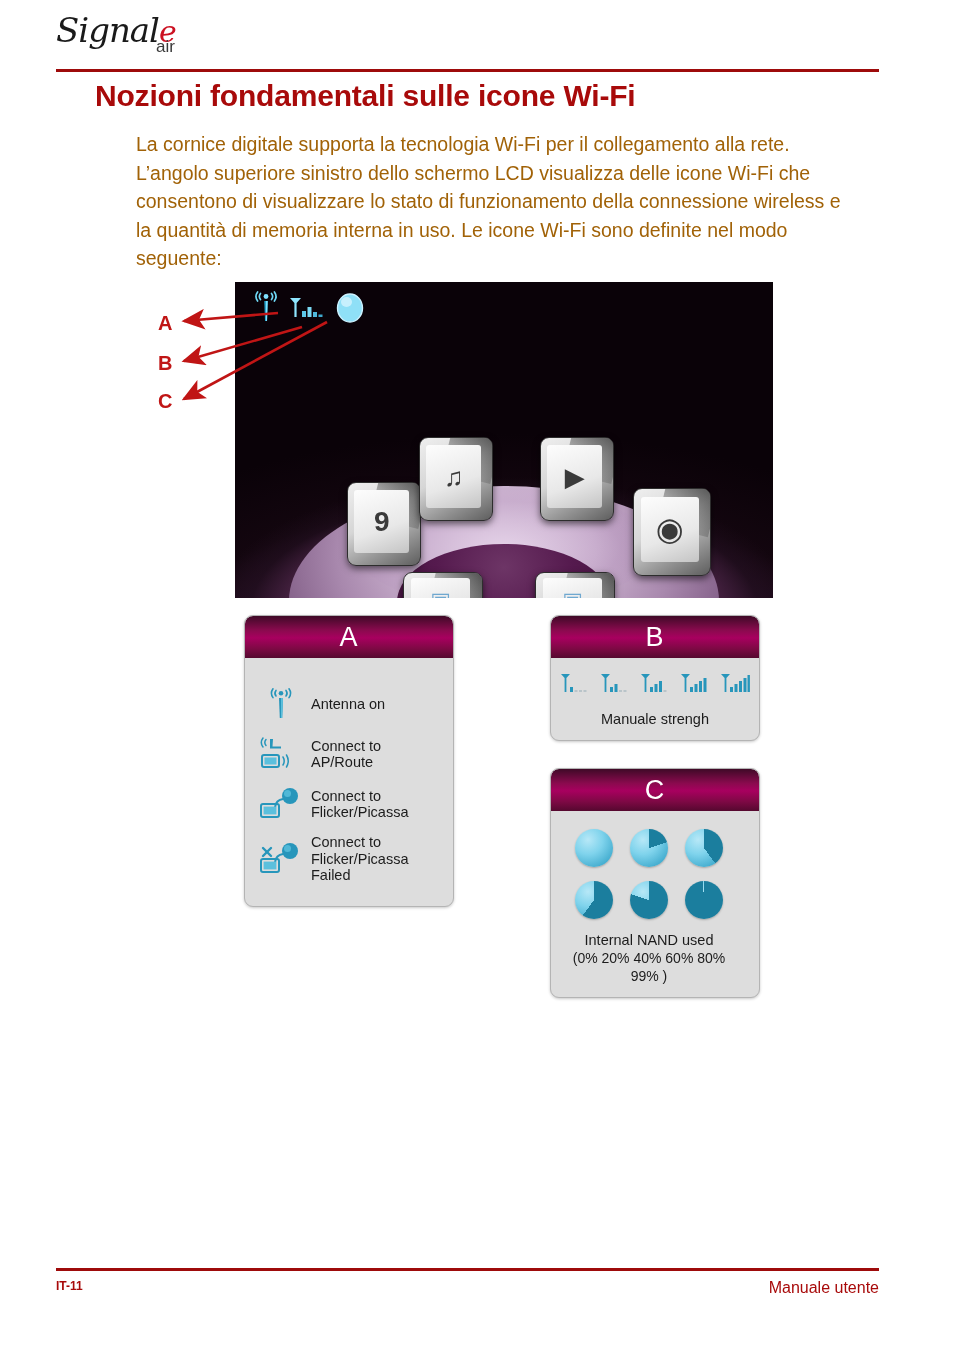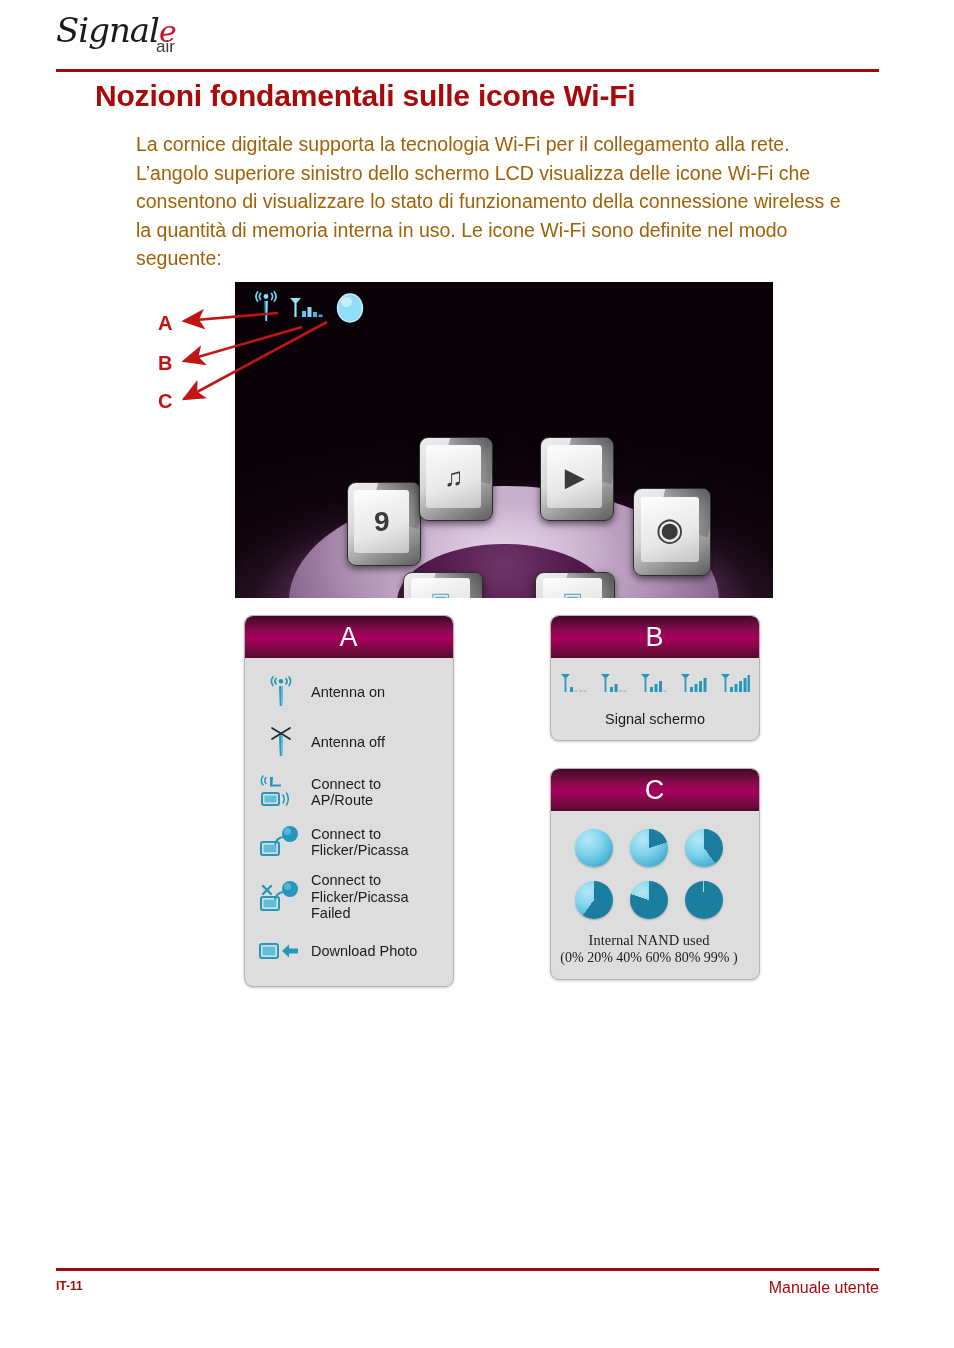--- a/index.html
+++ b/index.html
@@ -213,21 +213,21 @@
     border-radius: 8px 8px 0 0;
   }
   .panel-header-letter {
     color: #ffffff;
     font-size: 27px;
     font-weight: normal;
     letter-spacing: 1px;
     line-height: 1;
   }
   .panel-body {
-    padding: 14px 12px 12px 12px;
+    padding: 26px 12px 12px 12px;
   }
 
   
   .legend-row {
     display: flex;
     align-items: center;
     min-height: 40px;
     margin-bottom: 10px;
   }
   .legend-icon {
@@ -425,33 +425,20 @@
             <path d="M23 10.6 Q26.2 6.2 23 1.8"></path>
           </g>
           <circle cx="15" cy="6.2" r="2.3" fill="#2796bb"></circle>
           <path d="M13 11 L17 11 L16.2 31 L13.8 31 Z" fill="#2796bb"></path>
           <path d="M15 11 L17 11 L16.2 31 L15 31 Z" fill="#5cc0dd"></path>
         </svg>
       </div>
       <div class="legend-text">Antenna on</div>
     </div>
 
-    <div class="legend-row">
-      <div class="legend-icon">
-        <svg width="30" height="34" viewBox="0 0 30 34">
-          <g stroke="#1f2a33" stroke-width="1.8" stroke-linecap="round">
-            <line x1="6" y1="3" x2="24" y2="14"></line>
-            <line x1="24" y1="3" x2="6" y2="14"></line>
-          </g>
-          <path d="M13 10 L17 10 L16.2 31 L13.8 31 Z" fill="#2796bb"></path>
-          <path d="M15 10 L17 10 L16.2 31 L15 31 Z" fill="#5cc0dd"></path>
-        </svg>
-      </div>
-      <div class="legend-text">Antenna off</div>
-    </div>
 
     <div class="legend-row">
       <div class="legend-icon">
         <svg width="44" height="36" viewBox="0 0 44 36">
           <g fill="none" stroke="#2796bb" stroke-width="1.5" stroke-linecap="round">
             <path d="M7 3.5 Q4.6 6.5 7 9.5"></path>
             <path d="M4 2 Q0.6 6.5 4 11"></path>
           </g>
           <path d="M11 3 L14 3 L13.5 10.5 L22 10.5 L22 12.5 L11 12.5 Z" fill="#2796bb"></path>
           <rect x="3" y="19" width="17" height="12" rx="2" fill="none" stroke="#2796bb" stroke-width="2"></rect>
@@ -491,30 +478,20 @@
             <line x1="12" y1="6" x2="4" y2="14"></line>
           </g>
           <rect x="2" y="17" width="18" height="13" rx="2" fill="none" stroke="#2796bb" stroke-width="2"></rect>
           <rect x="4.6" y="19.6" width="12.8" height="7.8" fill="#5cc0dd"></rect>
         </svg>
       </div>
       <div class="legend-text">Connect to
 Flicker/Picassa Failed</div>
     </div>
 
-    <div class="legend-row" style="margin-bottom:2px;">
-      <div class="legend-icon">
-        <svg width="44" height="24" viewBox="0 0 44 24">
-          <rect x="1" y="4" width="18" height="14" rx="2" fill="none" stroke="#2796bb" stroke-width="2"></rect>
-          <rect x="3.6" y="6.6" width="12.8" height="8.8" fill="#5cc0dd"></rect>
-          <path d="M23 11 L30 4.5 L30 8.4 L39 8.4 L39 13.6 L30 13.6 L30 17.5 Z" fill="#2796bb"></path>
-        </svg>
-      </div>
-      <div class="legend-text">Download Photo</div>
-    </div>
 
   </div>
 </div>
 
 <div class="panel" style="left:550px; top:615px; width:208px;">
   <div class="panel-header">
     <span class="panel-header-letter">B</span>
   </div>
   <div class="panel-body" style="padding:6px 6px 12px 6px;">
     <div class="signal-row">
@@ -548,29 +525,29 @@
       </svg>
       <svg width="30" height="26" viewBox="0 0 30 26">
         <path d="M1 2 L10 2 L6.4 6 L6.4 20 L4.6 20 L4.6 6 Z" fill="#2796bb"></path>
         <rect x="10" y="15" width="3" height="5" fill="#2796bb"></rect>
         <rect x="14.5" y="12" width="3" height="8" fill="#2796bb"></rect>
         <rect x="19" y="9" width="3" height="11" fill="#2796bb"></rect>
         <rect x="23.5" y="6" width="3" height="14" fill="#2796bb"></rect>
         <rect x="27.5" y="3" width="2.4" height="17" fill="#2796bb"></rect>
       </svg>
     </div>
-    <div class="panel-caption">Signal schermo</div>
+    <div class="panel-caption">Manuale strengh</div>
   </div>
 </div>
 
 <div class="panel" style="left:550px; top:768px; width:208px;">
   <div class="panel-header">
     <span class="panel-header-letter">C</span>
   </div>
-  <div class="panel-body" style="padding:6px 18px 12px 6px;font-family:Liberation Serif, serif;">
+  <div class="panel-body" style="padding:6px 18px 12px 6px;">
     <div class="pie-grid">
       <div class="pie" style="background: radial-gradient(circle at 34% 28%, rgb(183, 232, 247) 0%, rgb(127, 211, 236) 40%, rgb(69, 174, 208) 78%, rgb(43, 143, 178) 100%);"></div>
       <div class="pie" style="background: conic-gradient(rgb(27, 126, 158) 0deg, rgb(27, 126, 158) 20%, rgba(0, 0, 0, 0) 20%, rgba(0, 0, 0, 0) 100%), radial-gradient(circle at 34% 28%, rgb(183, 232, 247) 0%, rgb(127, 211, 236) 40%, rgb(69, 174, 208) 78%, rgb(43, 143, 178) 100%);"></div>
       <div class="pie" style="background: conic-gradient(rgb(27, 126, 158) 0deg, rgb(27, 126, 158) 40%, rgba(0, 0, 0, 0) 40%, rgba(0, 0, 0, 0) 100%), radial-gradient(circle at 34% 28%, rgb(183, 232, 247) 0%, rgb(127, 211, 236) 40%, rgb(69, 174, 208) 78%, rgb(43, 143, 178) 100%);"></div>
       <div class="pie" style="background: conic-gradient(rgb(27, 126, 158) 0deg, rgb(27, 126, 158) 60%, rgba(0, 0, 0, 0) 60%, rgba(0, 0, 0, 0) 100%), radial-gradient(circle at 34% 28%, rgb(183, 232, 247) 0%, rgb(127, 211, 236) 40%, rgb(69, 174, 208) 78%, rgb(43, 143, 178) 100%);"></div>
       <div class="pie" style="background: conic-gradient(rgb(27, 126, 158) 0deg, rgb(27, 126, 158) 80%, rgba(0, 0, 0, 0) 80%, rgba(0, 0, 0, 0) 100%), radial-gradient(circle at 34% 28%, rgb(183, 232, 247) 0%, rgb(127, 211, 236) 40%, rgb(69, 174, 208) 78%, rgb(43, 143, 178) 100%);"></div>
       <div class="pie" style="background: conic-gradient(rgb(27, 126, 158) 0deg, rgb(27, 126, 158) 99%, rgba(0, 0, 0, 0) 99%, rgba(0, 0, 0, 0) 100%), radial-gradient(circle at 34% 28%, rgb(183, 232, 247) 0%, rgb(127, 211, 236) 40%, rgb(69, 174, 208) 78%, rgb(43, 143, 178) 100%);"></div>
     </div>
     <div class="panel-caption">Internal NAND used</div>
     <div class="panel-caption-sub">(0% 20% 40% 60% 80% 99% )</div>

